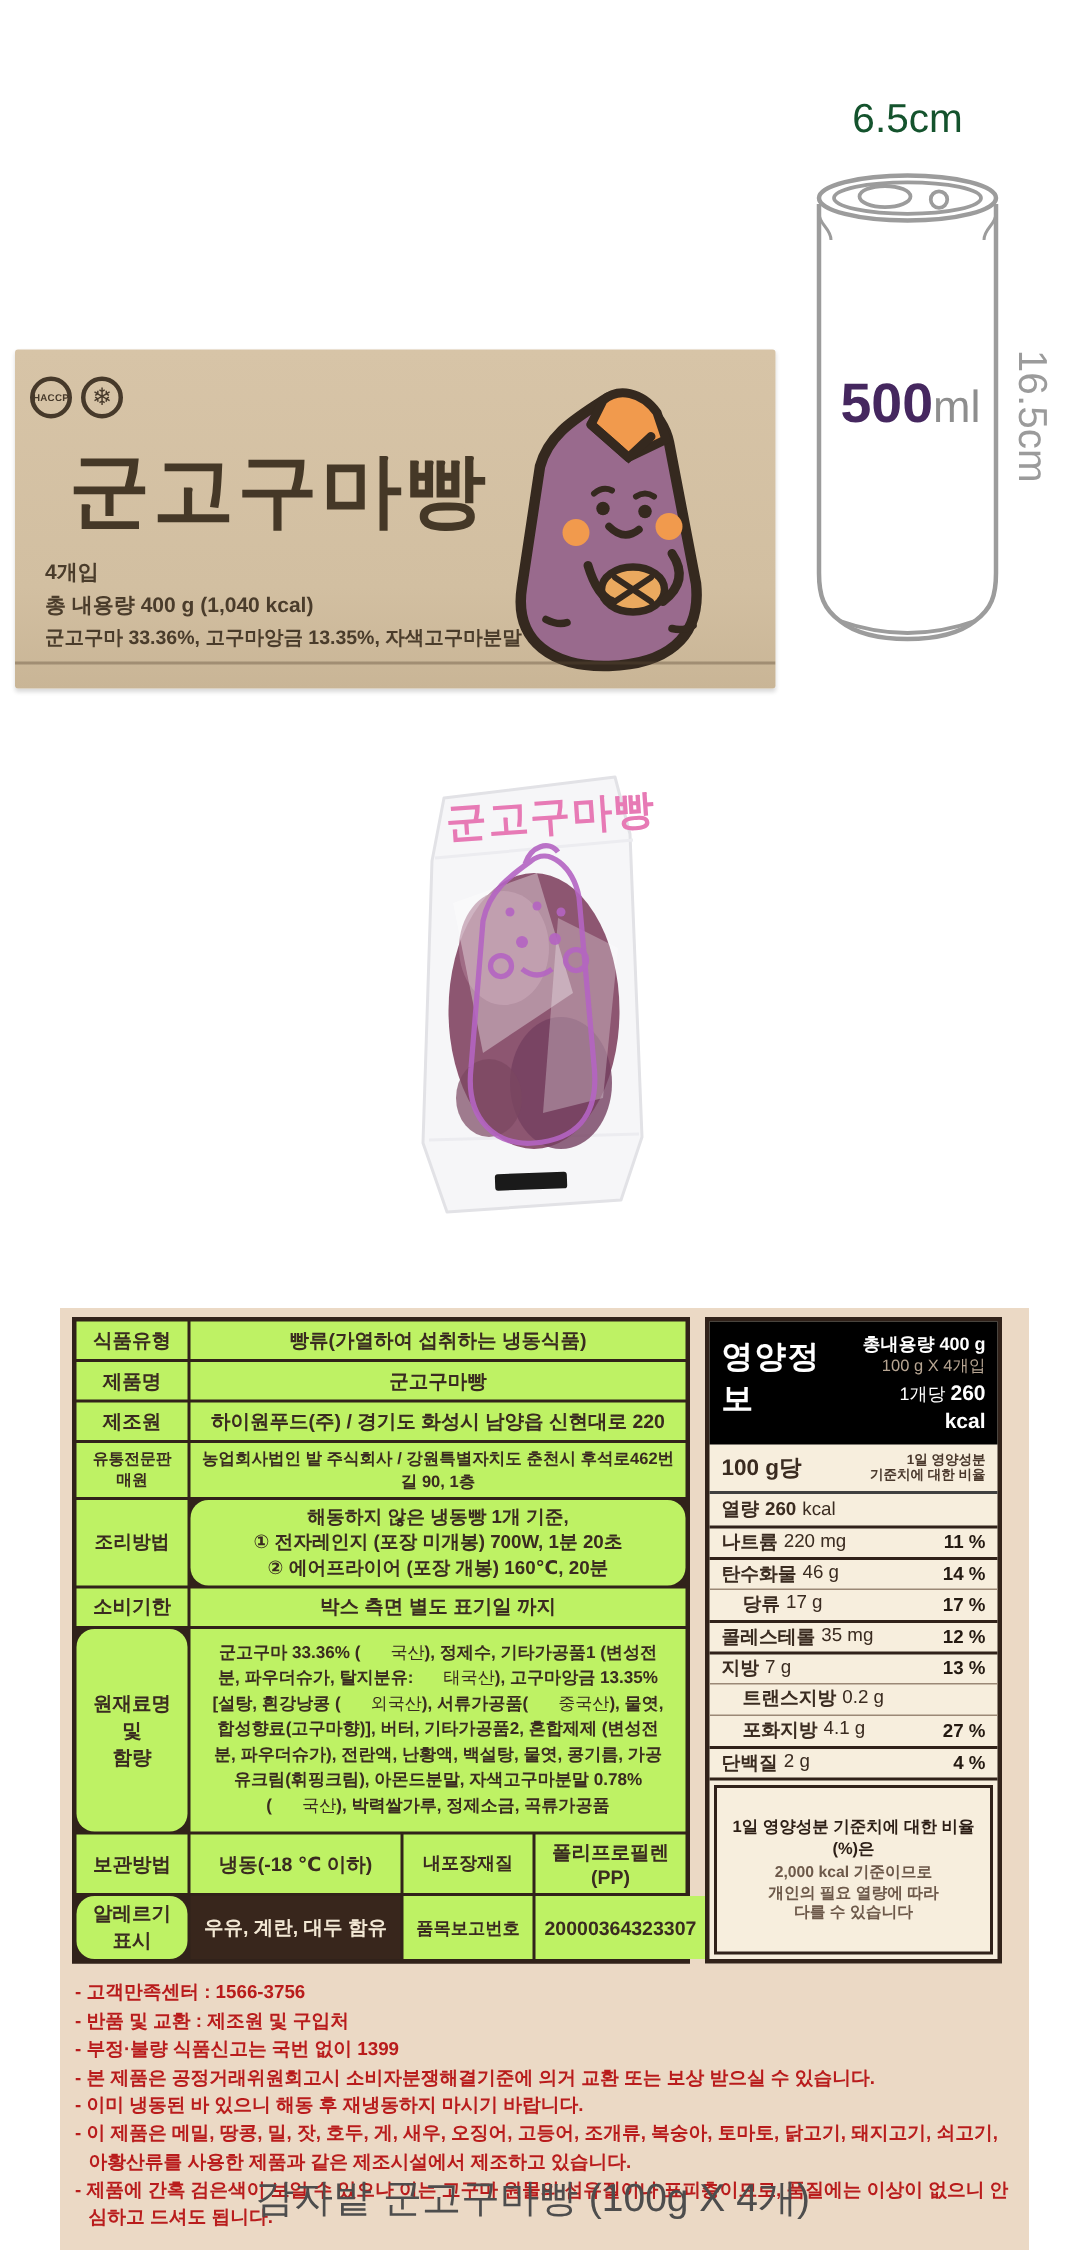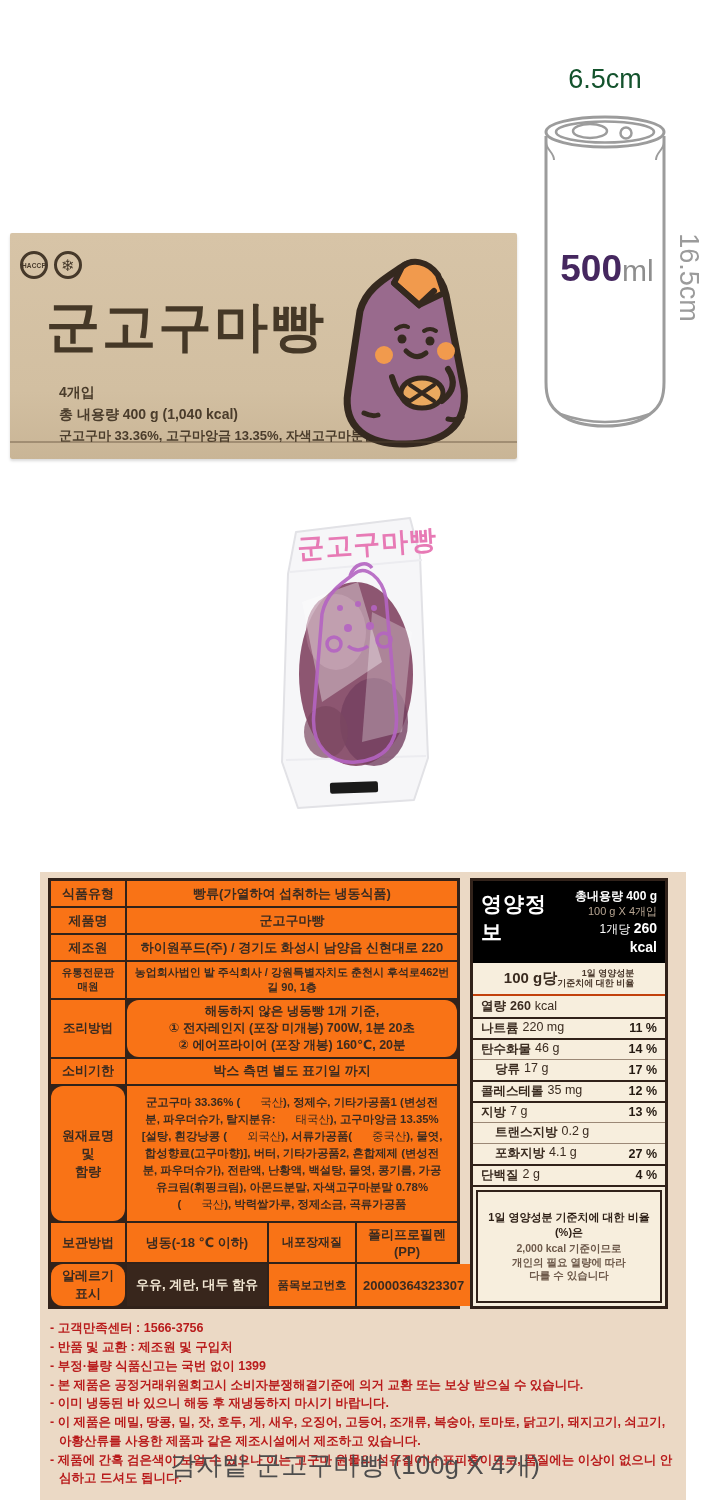--- a/index.html
+++ b/index.html
@@ -8,21 +8,21 @@
   .abs { position:absolute; }
 
   
   .pbox { left:10px; top:233px; width:507px; height:226px; background:linear-gradient(180deg,#d7c4a7 0%,#d2bfa1 70%,#c9b596 100%); border-radius:2px; overflow:hidden; box-shadow:0 2px 3px rgba(0,0,0,.15); }
   .pbox::after { content:""; position:absolute; left:0; right:0; bottom:16px; height:2px; background:rgba(92,74,52,.38); }
   .badges { left:10px; top:18px; display:flex; gap:6px; }
   .badge { width:28px; height:28px; border-radius:50%; border:3px solid #46392a; color:#46392a; display:flex; align-items:center; justify-content:center; font-weight:800; }
   .badge.haccp { font-size:6.5px; letter-spacing:.2px; }
   .badge.frozen { font-size:16px; }
   .pbox-title { left:36px; top:58px; font-size:54px; font-weight:800; color:#453827; letter-spacing:2px; }
-  .pbox-info { left:20px; bottom:13px; line-height:1.55; color:#4a3c2b;margin-left:29px; }
+  .pbox-info { left:20px; bottom:24px; line-height:1.55; color:#4a3c2b; }
   .pbox-count { font-size:14px; font-weight:700; }
   .pbox-weight { font-size:14px; font-weight:700; }
   .pbox-ingr { font-size:13px; font-weight:700; }
   .pbox-char { right:14px; bottom:8px; }
 
   
   .can-width-label { left:535px; top:64px; width:140px; text-align:center; font-size:27px; color:#14532d; }
   .can-height-label { left:608px; top:262px; width:160px; text-align:center; font-size:27px; color:#9b9b9b; transform:rotate(90deg); transform-origin:center; }
   .can-svg { left:538px; top:106px; }
   .can-volume { left:552px; top:248px; width:110px; text-align:center; white-space:nowrap; }
@@ -32,41 +32,41 @@
   
   .bag-svg { left:262px; top:512px; }
 
   
   .info { left:40px; top:872px; width:646px; background:#ebd9c5; padding:6px 8px 12px 8px; }
   .info-cols { display:flex; gap:10px; align-items:stretch; }
 
   .ptable { width:412px; border:3px solid #31221a; background:#31221a; display:flex; flex-direction:column; gap:2px; }
   .trow { display:grid; grid-template-columns:74px 1fr; gap:2px; }
   .trow4 { display:grid; grid-template-columns:74px 140px 86px 1fr; gap:2px; }
-  .tcell { background:#f97316; display:flex; align-items:center; justify-content:center; text-align:center; padding:3px 6px; font-size:13px; font-weight:700; color:#3a2b20; }
+  .tcell { background:#bef264; display:flex; align-items:center; justify-content:center; text-align:center; padding:3px 6px; font-size:13px; font-weight:700; color:#3a2b20; }
   .tlabel { font-weight:800; }
   .tlabel.small { font-size:10.5px; }
   .tcell.preline { white-space:pre-line;border-radius:12px; }
   .r-basic { min-height:25px; }
   .r-cook .tcell { min-height:50px; font-size:12.5px; line-height:1.35; }
   .r-ingr .tcell { min-height:116px; }
   .r-ingr .tvalue { font-size:11.4px; line-height:1.5; font-weight:700; display:block; padding:5px 7px; }
   .r-ingr .tvalue b { font-weight:400;margin-left:20px; }
   .r-allergy .tcell { min-height:40px; }
   .allergy-dark { background:#38261c; color:#f3e8d4; }
 
   .npanel { width:198px; border:3px solid #31221a; background:#f7eedd; display:flex; flex-direction:column; }
   .nheader { background:#000000; color:#ffffff; padding:7px 8px 6px 8px; display:flex; justify-content:space-between; min-height:64px; }
   .ntitle { font-size:21px; font-weight:800; letter-spacing:1px; padding-top:2px; }
   .nhead-right { text-align:right; line-height:1.35; }
   .nhr1 { font-size:12px; font-weight:800; }
   .nhr2 { font-size:11px; color:#b7a592; }
   .nhr3 { font-size:12px; }
   .nhr3 .big { font-size:14px; font-weight:800; }
-  .nbasis { display:flex; justify-content:center; align-items:center; padding:3px 8px; min-height:33px; border-bottom:2px solid #c2410c; }
+  .nbasis { display:flex; justify-content:space-between; align-items:center; padding:3px 8px; min-height:33px; border-bottom:2px solid #404040; }
   .nbasis .b1 { font-size:15px; font-weight:800; }
   .nbasis .b2 { font-size:9px; line-height:1.2; text-align:right; font-weight:700; color:#4a382c; white-space:pre-line; }
   .ncal { padding:2px 8px; min-height:21px; font-size:12.5px; display:flex; align-items:center; gap:4px; }
   .ncal .nm { font-weight:800; } .ncal .amt { font-weight:800; } .ncal .un { font-weight:400; }
   .nrow { display:flex; justify-content:space-between; align-items:center; padding:1px 8px; min-height:21px; font-size:12.5px; }
   .nrow .left { display:flex; gap:4px; }
   .nrow .nm { font-weight:800; } .nrow .amt { font-weight:500; }
   .nrow .pct { font-weight:800; color:#241a12; }
   .bt2 { border-top:2px solid #31221a; }
   .bt1 { border-top:1px solid #9b8876; }

